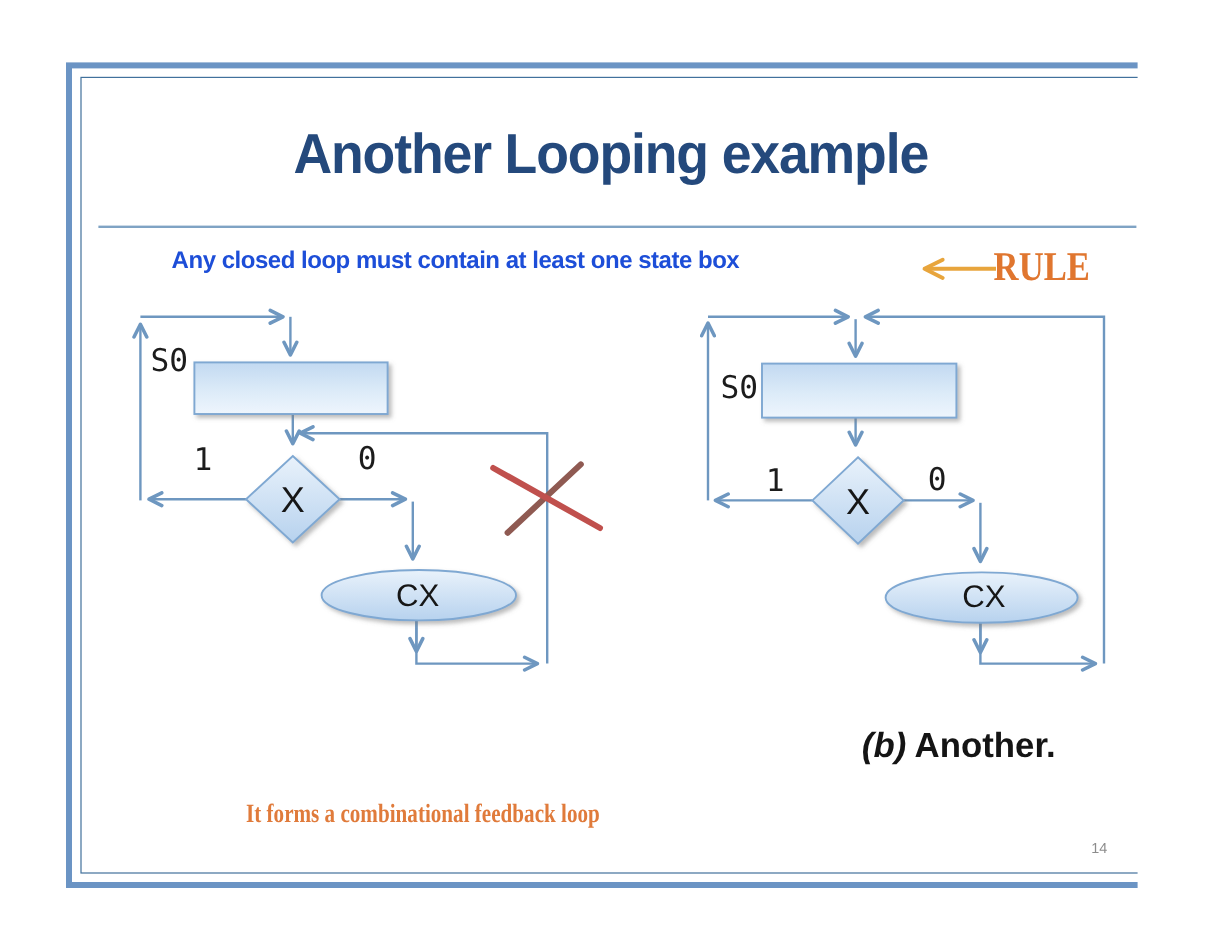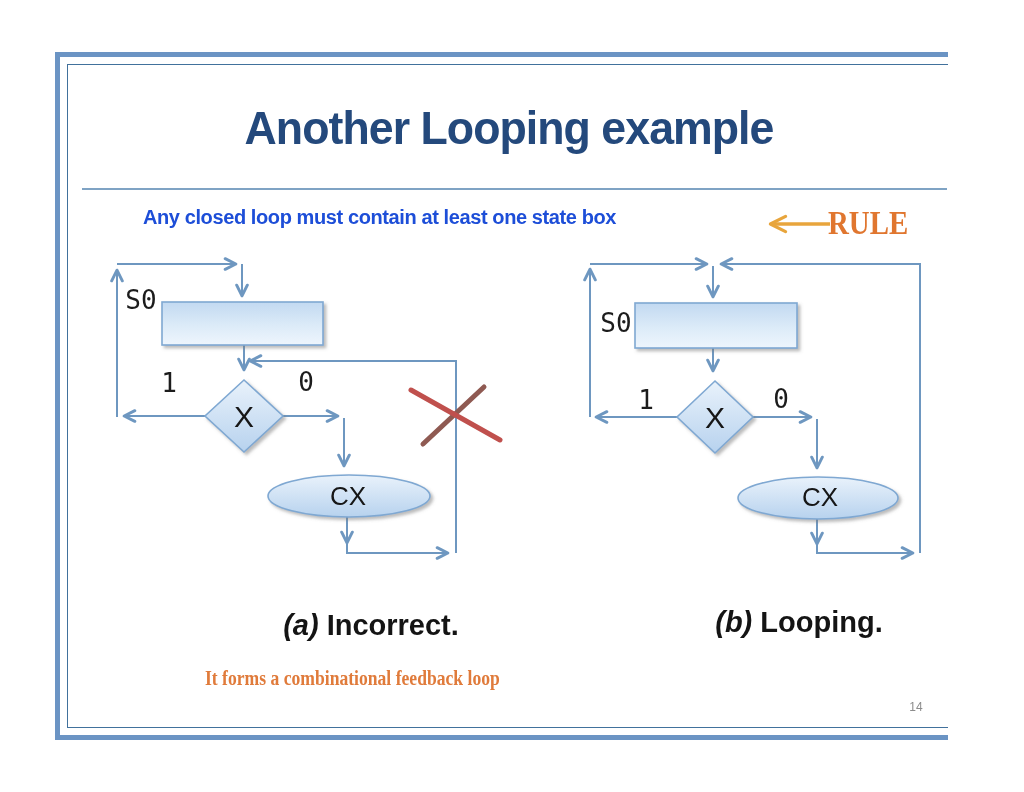--- a/index.html
+++ b/index.html
@@ -117,23 +117,20 @@
     <polygon points="715,381 753,417 715,453 677,417" fill="url(#gradBubble)" stroke="#7fa8d2" stroke-width="1.6" filter="url(#sh)"></polygon>
     <ellipse cx="818" cy="498" rx="80" ry="21" fill="url(#gradBubble)" stroke="#7fa8d2" stroke-width="1.6" filter="url(#sh)"></ellipse>
 
     <text class="lbl-mono" x="616" y="332" text-anchor="middle">S0</text>
     <text class="lbl-mono" x="646" y="409" text-anchor="middle">1</text>
     <text class="lbl-mono" x="781" y="408" text-anchor="middle">0</text>
     <text class="lbl-x" x="715" y="428" text-anchor="middle">X</text>
     <text class="lbl-cx" x="820" y="506" text-anchor="middle">CX</text>
   </svg>
 
-  <div class="caption caption-a">
-    <span class="pfx">(a)</span><span> Incorrect.</span>
-  </div>
   <div class="caption caption-b">
-    <span class="pfx">(b)</span><span> Looping.</span>
+    <span class="pfx">(b)</span><span> Another.</span>
   </div>
 
   <div class="note">It forms a combinational feedback loop</div>
   <div class="page-number">14</div>
 
 </div>
 
 </body></html>

